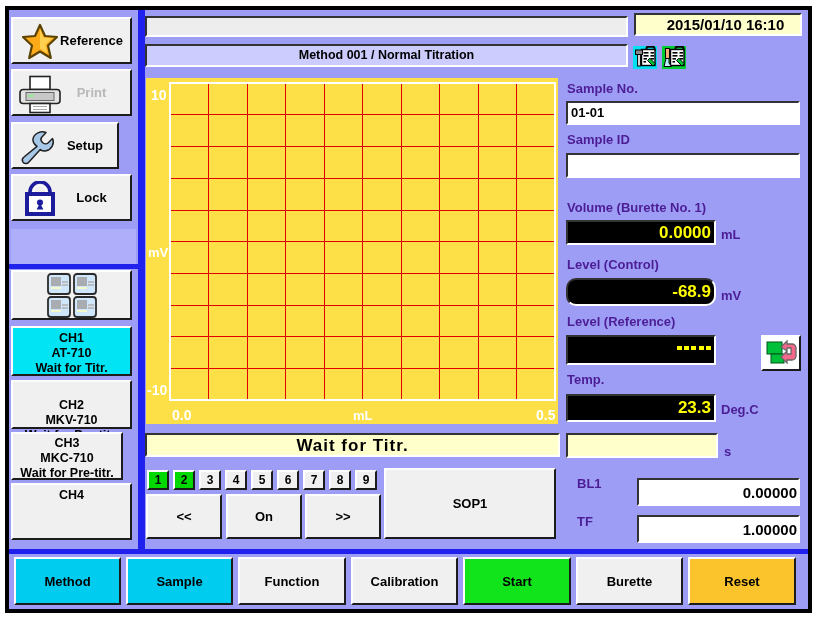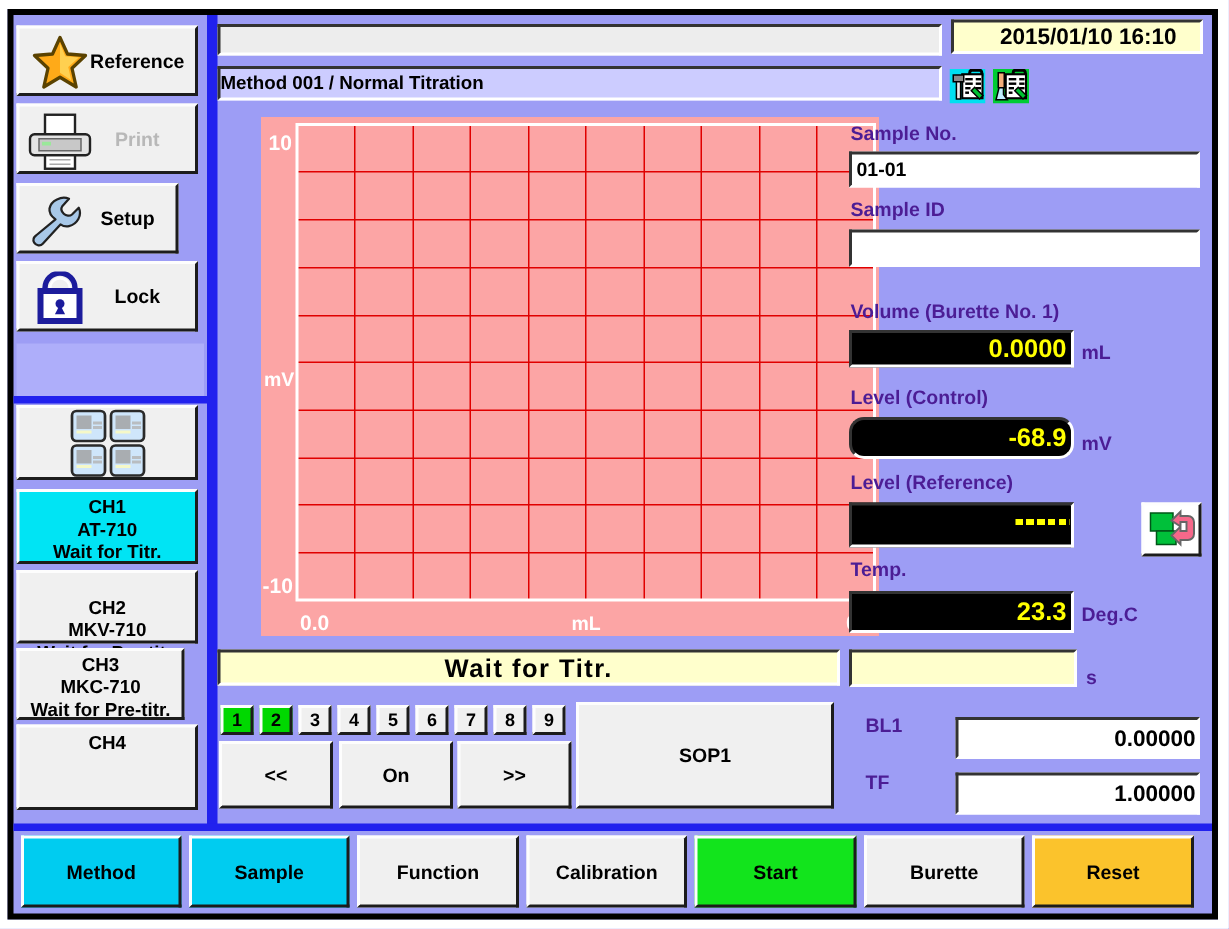--- a/index.html
+++ b/index.html
@@ -92,21 +92,21 @@
   <div class="b" style="left:2px;top:370px;width:121px;height:49px;font-size:12.5px;line-height:15px;display:block;text-align:center;padding-top:16px;">CH2<br>MKV-710<br>Wait for Pre-titr.</div>
   <div class="b" style="left:2px;top:422px;width:112px;height:48px;font-size:12.5px;line-height:15px;display:block;text-align:center;padding-top:2px;">CH3<br>MKC-710<br>Wait for Pre-titr.</div>
   <div class="b" style="left:2px;top:473px;width:121px;height:57px;font-size:12.5px;line-height:15px;display:block;text-align:center;padding-top:3px;">CH4</div>
 
   <div style="position:absolute;left:129px;top:0px;width:7px;height:544px;background:#2121ee;"></div>
 
   <div style="position:absolute;left:0px;top:539px;width:799px;height:5px;background:#2121ee;"></div>
 
   <div class="sunk" style="left:136px;top:6px;width:483px;height:21px;background:#ededed;"></div>
   <div class="sunk" style="left:625px;top:3px;width:168px;height:23px;background:#ffffcc;font-weight:bold;font-size:15px;text-align:center;line-height:20px;text-indent:15px;">2015/01/10 16:10</div>
-  <div class="sunk" style="left:136px;top:34px;width:483px;height:23px;background:#ccccff;font-weight:bold;font-size:12.5px;line-height:19px;">Method 001 / Normal Titration</div>
+  <div class="sunk" style="left:136px;top:34px;width:483px;height:23px;background:#ccccff;font-weight:bold;font-size:12.5px;text-align:center;line-height:19px;">Method 001 / Normal Titration</div>
 
   <svg width="24" height="23" viewBox="0 0 24 23" style="position:absolute;left:624px;top:36px;">
     <rect x="0" y="0" width="24" height="23" fill="#00e0f0"></rect>
     <path d="M13.5 5 v-2.6 a1.6 1.6 0 0 1 1.6-1.6 h4.8 a1.6 1.6 0 0 1 1.6 1.6 V5" fill="none" stroke="#000" stroke-width="2"></path>
     <rect x="8.5" y="3.5" width="13.5" height="16" fill="#fff" stroke="#000" stroke-width="1.4"></rect>
     <rect x="10.5" y="6" width="5" height="1.6" fill="#000"></rect>
         <rect x="17.5" y="6" width="3.5" height="1.6" fill="#000"></rect>
     <rect x="10.5" y="9" width="5" height="1.6" fill="#000"></rect>
         <rect x="17.5" y="9" width="3.5" height="1.6" fill="#000"></rect>
     <rect x="10.5" y="12" width="3.5" height="1.6" fill="#000"></rect>
@@ -125,21 +125,21 @@
     <rect x="10.5" y="9" width="5" height="1.6" fill="#000"></rect>
         <rect x="17.5" y="9" width="3.5" height="1.6" fill="#000"></rect>
     <rect x="10.5" y="12" width="3.5" height="1.6" fill="#000"></rect>
         <rect x="17.5" y="12" width="3.5" height="1.6" fill="#000"></rect>
     <rect x="10.5" y="15" width="2.5" height="1.6" fill="#000"></rect>
     <rect x="3.5" y="2.5" width="4" height="10" fill="#f4ad7a" stroke="#000" stroke-width="1"></rect>
     <path d="M4 12.5 h3 v4.5 l2.5 3.5 h-7.5 z" fill="#bfeeff" stroke="#000" stroke-width="1"></path>
     <path d="M14.5 14.5 l5.5 5.5 2.3-2.3 -5.5-5.5 z" fill="#00c232" stroke="#000" stroke-width="1"></path>
   </svg>
 
-  <div style="position:absolute;left:137px;top:68px;width:412px;height:346px;background:#fca5a5;margin-left:28px;">
+  <div style="position:absolute;left:137px;top:68px;width:412px;height:346px;background:#fde047;">
     <svg width="412" height="346" viewBox="0 0 412 346">
 <g stroke="#e00000" stroke-width="1">
         <line x1="62.5" y1="5" x2="62.5" y2="322"></line>        
             <line x1="101.5" y1="5" x2="101.5" y2="322"></line>        
             <line x1="139.5" y1="5" x2="139.5" y2="322"></line>        
             <line x1="178.5" y1="5" x2="178.5" y2="322"></line>        
             <line x1="216.5" y1="5" x2="216.5" y2="322"></line>        
             <line x1="255.5" y1="5" x2="255.5" y2="322"></line>        
             <line x1="293.5" y1="5" x2="293.5" y2="322"></line>        
             <line x1="332.5" y1="5" x2="332.5" y2="322"></line>        

